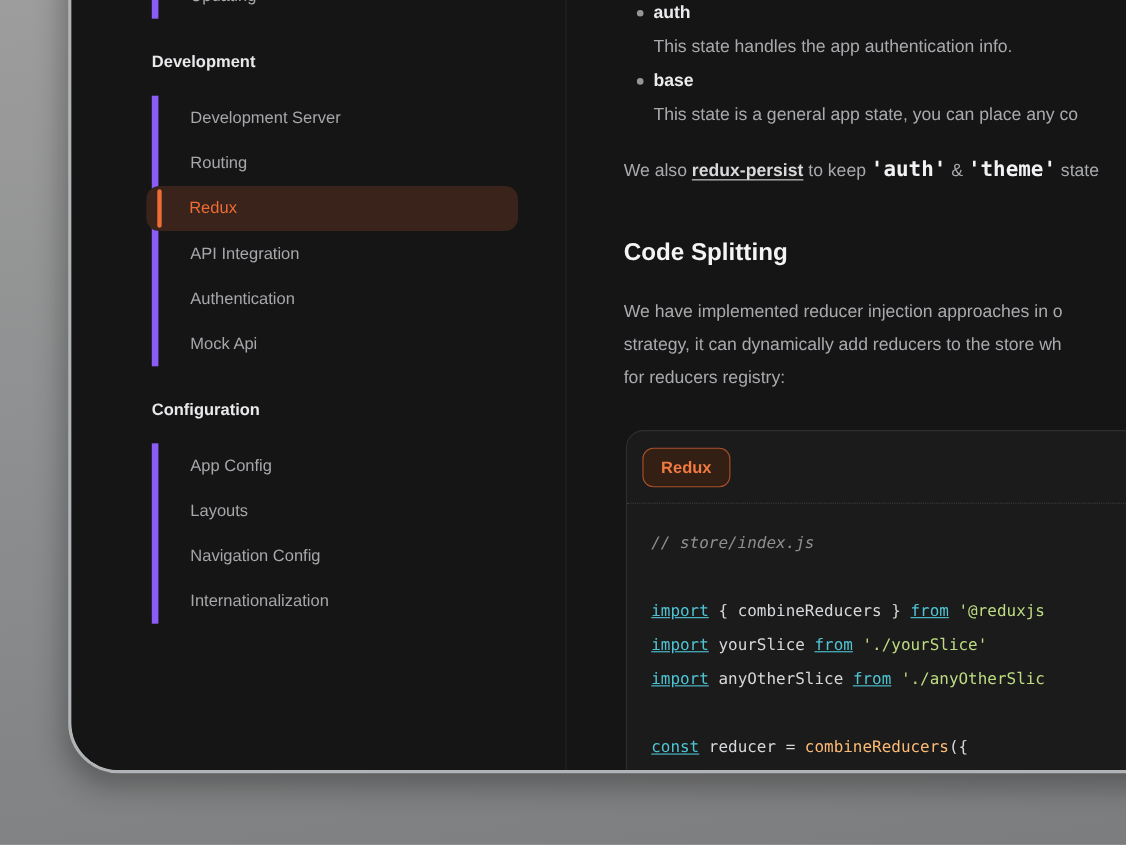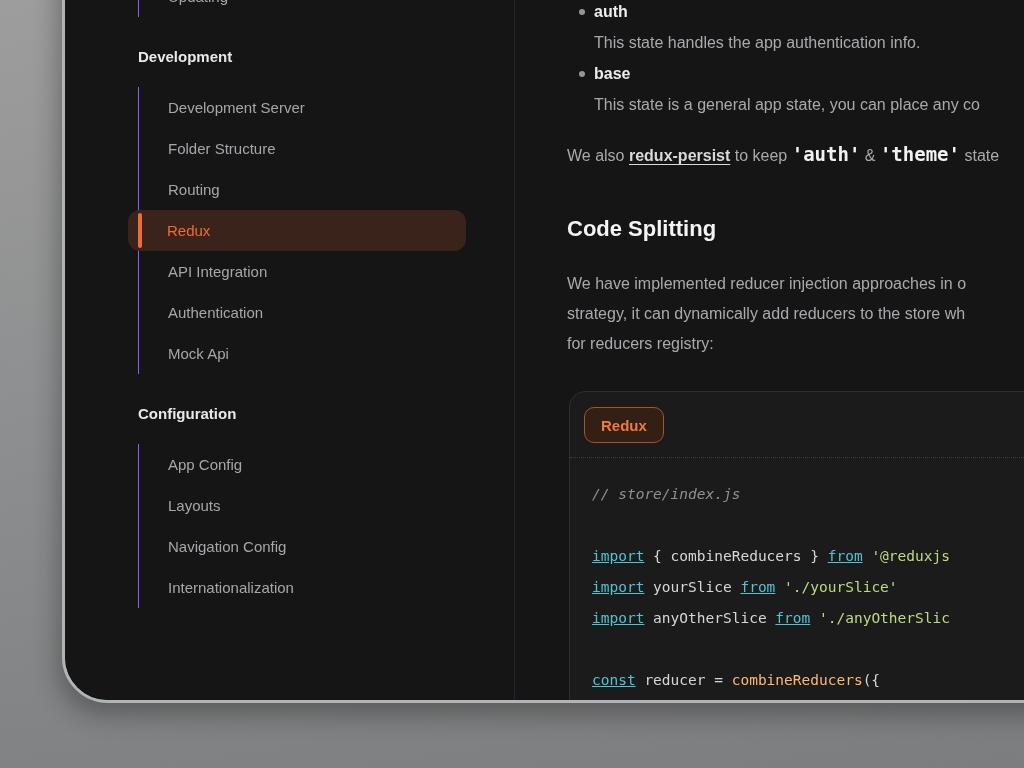--- a/index.html
+++ b/index.html
@@ -15,21 +15,21 @@
     border:3px solid #b1b4b6; border-bottom-left-radius:46px;
     background:#0a0a0a; overflow:hidden;
     box-shadow:-4px 12px 26px rgba(0,0,0,0.30);
   }
   .app {
     position:absolute; inset:0; display:flex; background:#151516;
     border-bottom-left-radius:42px; overflow:hidden;
   }
   
   .sidebar { width:450px; flex:none; border-right:1px solid #252527; padding-top:16px; }
-  .side-group { margin-left:73px; border-left:1px solid #8b5cf6; }
+  .side-group { margin-left:73px; border-left:6px solid #8b5cf6; }
   .side-section {
     margin:30px 0 20px 73px; height:20px; line-height:20px;
     font-size:15px; font-weight:700; color:#e9e9eb;
   }
   .side-item {
     position:relative; height:41px; display:flex; align-items:center;
     padding-left:29px; font-size:15px; color:#a7a7ab; cursor:pointer;
   }
   .side-item.active {
     margin-left:-11px; padding-left:39px; width:338px;
@@ -96,23 +96,20 @@
             <div class="side-item">
               <span>Updating</span>
             </div>
           </div>
           <div class="side-section">Development</div>
           <div class="side-group">
             <div class="side-item">
               <span>Development Server</span>
             </div>
             <div class="side-item">
-              <span>Folder Structure</span>
-            </div>
-            <div class="side-item">
               <span>Routing</span>
             </div>
             <div class="side-item active">
               <span class="accent-bar"></span>
               <span>Redux</span>
             </div>
             <div class="side-item">
               <span>API Integration</span>
             </div>
             <div class="side-item">

